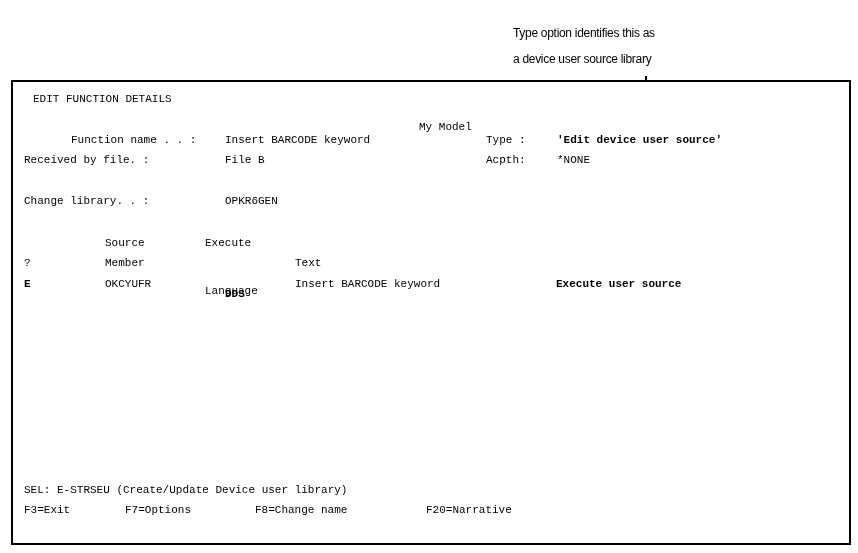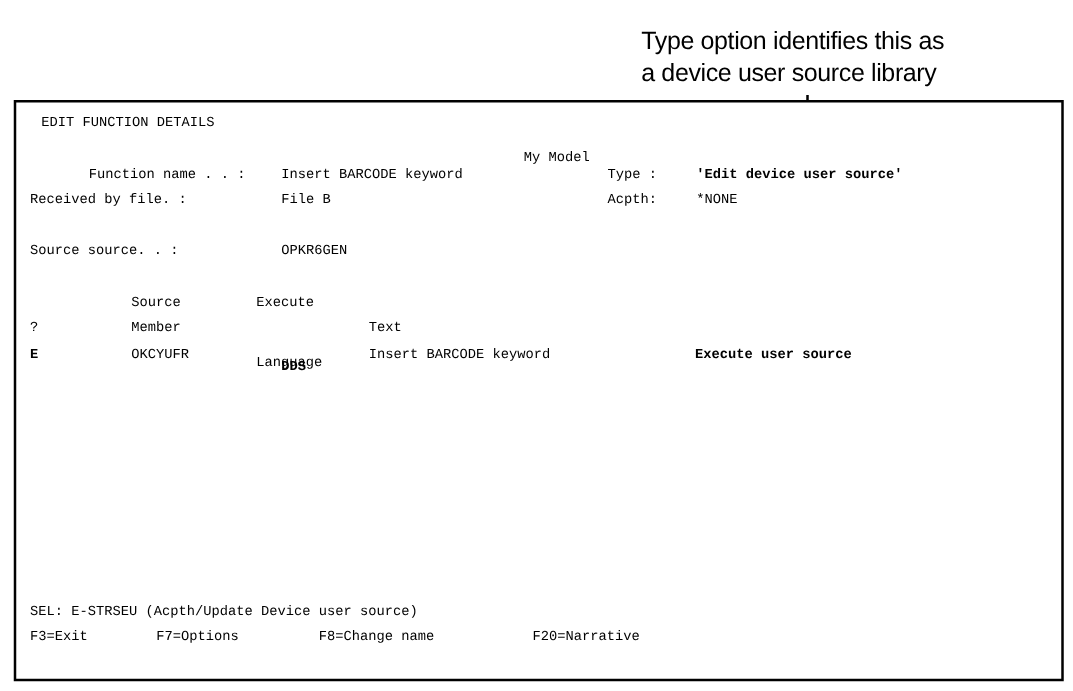--- a/index.html
+++ b/index.html
@@ -1,20 +1,20 @@
 <!DOCTYPE html>
 <html><head>
   <meta charset="utf-8">
   <style>
     html, body { margin: 0; padding: 0; background: #ffffff; }
     body { width: 858px; height: 553px; position: relative; overflow: hidden; }
     .annotation {
       position: absolute; left: 513px; top: 20px;
       font-family: "Liberation Sans", sans-serif;
-      font-size: 20px; line-height: 26px; color: #000;
+      font-size: 12px; line-height: 26px; color: #000;
       letter-spacing: -0.3px;
     }
     .arrow-line {
       position: absolute; left: 645px; top: 76px; width: 2px; height: 30px; background: #000;
     }
     .arrow-head {
       position: absolute; left: 641px; top: 104px; width: 0; height: 0;
       border-left: 5px solid transparent; border-right: 5px solid transparent;
       border-top: 14px solid #000;
     }
@@ -48,41 +48,41 @@
   <div class="line" style="left:11px; top:49px;margin-left:47px;">Function name . . :</div>
   <div class="line" style="left:212px; top:49px;">Insert BARCODE keyword</div>
   <div class="line" style="left:473px; top:49px;">Type :</div>
   <div class="line bold" style="left:544px; top:49px;">'Edit device user source'</div>
 
   <div class="line" style="left:11px; top:69px;">Received by file. :</div>
   <div class="line" style="left:212px; top:69px;">File B</div>
   <div class="line" style="left:473px; top:69px;">Acpth:</div>
   <div class="line" style="left:544px; top:69px;">*NONE</div>
 
-  <div class="line" style="left:11px; top:110px;">Source source. . :</div>
+  <div class="line" style="left:11px; top:110px;">Change library. . :</div>
   <div class="line" style="left:212px; top:110px;">OPKR6GEN</div>
 
   <div>
     <div class="line" style="left:92px; top:152px;">Source</div>
     <div class="line" style="left:192px; top:152px;">Execute</div>
     <div class="line" style="left:11px; top:172px;">?</div>
     <div class="line" style="left:92px; top:172px;">Member</div>
     <div class="line" style="left:192px; top:172px;margin-top:28px;">Language</div>
     <div class="line" style="left:282px; top:172px;">Text</div>
   </div>
 
   <div>
     <div class="line bold" style="left:11px; top:193px;">E</div>
     <div class="line" style="left:92px; top:193px;">OKCYUFR</div>
     <div class="line bold" style="left:212px; top:203px;">DDS</div>
     <div class="line" style="left:282px; top:193px;">Insert BARCODE keyword</div>
     <div class="line" style="left:543px; top:193px;font-weight:bold;">Execute user source</div>
   </div>
 
-  <div class="line" style="left:11px; top:399px;">SEL: E-STRSEU (Acpth/Update Device user source)</div>
+  <div class="line" style="left:11px; top:399px;">SEL: E-STRSEU (Create/Update Device user library)</div>
 
   <div>
     <div class="line" style="left:11px; top:419px;">F3=Exit</div>
     <div class="line" style="left:112px; top:419px;">F7=Options</div>
     <div class="line" style="left:242px; top:419px;">F8=Change name</div>
     <div class="line" style="left:413px; top:419px;">F20=Narrative</div>
   </div>
 </div>
 
 </body></html>

